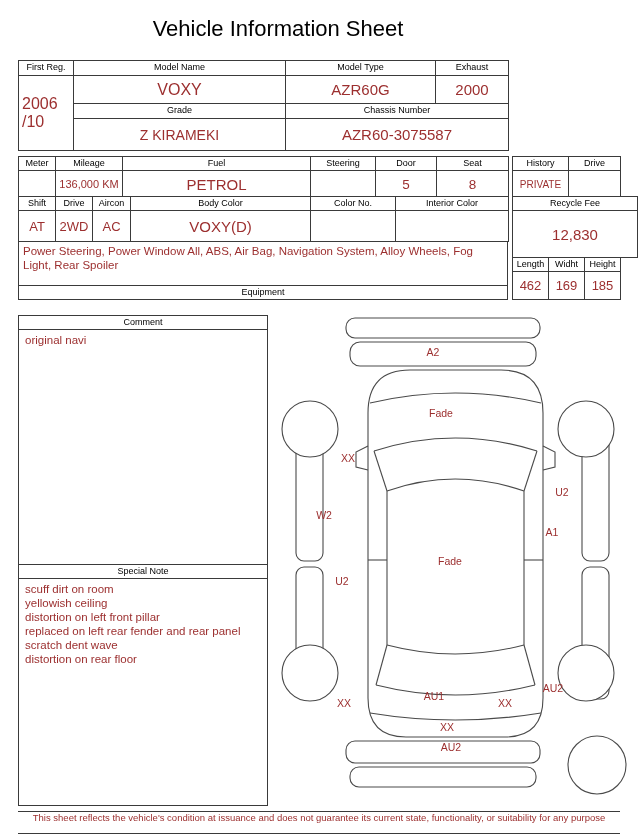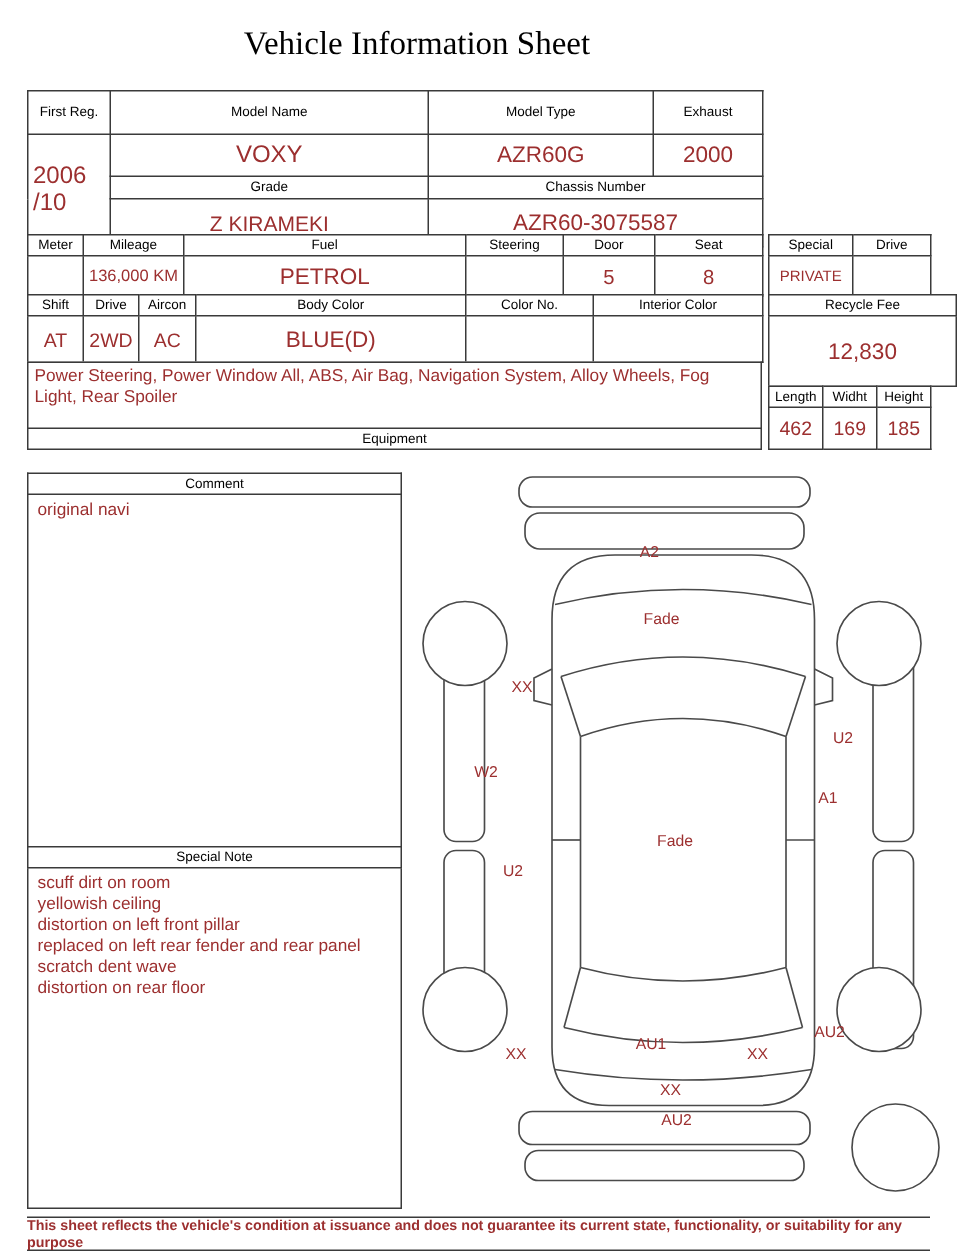--- a/index.html
+++ b/index.html
@@ -1,51 +1,51 @@
 <!DOCTYPE html>
 <html style="--red: #9c2f2f; --line: #3a3a3a;"><head>
 <meta charset="utf-8">
 <style>
   :root { --red:#9c2f2f; --line:#3a3a3a; }
   * { margin:0; padding:0; box-sizing:border-box; }
   html,body { background:#ffffff; }
   body { width:640px; height:835px; font-family:"Liberation Sans",sans-serif; }
   .page { position:relative; width:640px; height:835px; background:#fff; overflow:hidden; }
   .title { position:absolute; top:16px; left:0; width:556px; text-align:center;
-           font-family:Liberation Serif, serif; font-size:22px; color:#000; }
+           font-family:Liberation Sans, sans-serif; font-size:22px; color:#000; }
   table { border-collapse:collapse; table-layout:fixed; position:absolute; background:#fff; }
   td { border:1px solid var(--line); overflow:hidden; text-align:center; vertical-align:middle; padding:0; }
   .lbl { font-size:9px; color:#000; line-height:1.1; font-weight:normal; }
   .val { color:var(--red); }
   .left-top { text-align:left; vertical-align:top; }
   .diagram { position:absolute; left:270px; top:313px; width:365px; height:490px; }
   .dlabel { position:absolute; transform:translate(-50%,-50%); font-size:10.5px;
             color:var(--red); white-space:nowrap; }
   .note-line { font-size:11.5px; color:var(--red); line-height:1.22; text-align:left; }
   .footer { position:absolute; left:18px; top:811px; width:602px; height:23px;
             border-top:1px solid var(--line); border-bottom:1px solid var(--line);
-            display:flex; align-items:center; justify-content:center;font-weight:bold; }
+            display:flex; justify-content:center; }
   .footer span { font-size:9.5px; color:var(--red); }
 </style>
 </head>
 <body>
 
 <div class="page">
 
   <div class="title">Vehicle Information Sheet</div>
 
   <table style="left:18px; top:60px; width:490px;">
     <colgroup>
         <col style="width:55px">
         <col style="width:212px">
         <col style="width:150px">
         <col style="width:73px">
       </colgroup>
     <tbody>
-        <tr style="height:29px">
+        <tr style="height:15px">
       <td class="lbl">First Reg.</td>
       <td class="lbl">Model Name</td>
       <td class="lbl">Model Type</td>
       <td class="lbl">Exhaust</td>
     </tr>
     <tr style="height:28px">
       <td rowspan="3" class="val" style="font-size:16px; text-align:left; padding-left:3px; white-space:pre-line; line-height:1.15;">2006
 /10</td>
       <td class="val" style="font-size:16px;">VOXY</td>
       <td class="val" style="font-size:15px;">AZR60G</td>
@@ -92,21 +92,21 @@
   </tbody>
     </table>
 
   <table style="left:512px; top:156px; width:108px;">
     <colgroup>
         <col style="width:56px">
         <col style="width:52px">
       </colgroup>
     <tbody>
         <tr style="height:14px">
-      <td class="lbl">Special</td>
+      <td class="lbl">History</td>
       <td class="lbl">Drive</td>
     </tr>
     <tr style="height:27px">
       <td class="val" style="font-size:10px;">PRIVATE</td>
       <td class="val"></td>
     </tr>
   </tbody>
     </table>
 
   <table style="left:18px; top:196px; width:490px;">
@@ -124,21 +124,21 @@
       <td class="lbl">Drive</td>
       <td class="lbl">Aircon</td>
       <td class="lbl">Body Color</td>
       <td class="lbl">Color No.</td>
       <td class="lbl">Interior Color</td>
     </tr>
     <tr style="height:31px">
       <td class="val" style="font-size:13px;">AT</td>
       <td class="val" style="font-size:13px;">2WD</td>
       <td class="val" style="font-size:13px;">AC</td>
-      <td class="val" style="font-size:15px;">BLUE(D)</td>
+      <td class="val" style="font-size:15px;">VOXY(D)</td>
       <td class="val"></td>
       <td class="val"></td>
     </tr>
   </tbody>
     </table>
 
   <table style="left:512px; top:196px; width:126px;">
     <tbody>
         <tr style="height:14px">
           <td class="lbl">Recycle Fee</td>
@@ -238,21 +238,21 @@
       <rect x="312" y="254" width="27" height="132" rx="8"></rect>
       <circle cx="40" cy="116" r="28" fill="#fff"></circle>
       <circle cx="316" cy="116" r="28" fill="#fff"></circle>
       <circle cx="40" cy="360" r="28" fill="#fff"></circle>
       <circle cx="316" cy="360" r="28" fill="#fff"></circle>
       <rect x="76" y="428" width="194" height="22" rx="9"></rect>
       <rect x="80" y="454" width="186" height="20" rx="9"></rect>
       <circle cx="327" cy="452" r="29" fill="#fff"></circle>
     </svg>
     <div style="position:absolute; left:0; top:0; width:365px; height:490px;">
-        <span class="dlabel" style="left: 163px; top: 39px; margin-top: 16px;">A2</span>
+        <span class="dlabel" style="left: 163px; top: 39px;">A2</span>
         <span class="dlabel" style="left: 171px; top: 100px;">Fade</span>
         <span class="dlabel" style="left: 78px; top: 145px;">XX</span>
         <span class="dlabel" style="left: 54px; top: 202px;">W2</span>
         <span class="dlabel" style="left: 292px; top: 179px;">U2</span>
         <span class="dlabel" style="left: 282px; top: 219px;">A1</span>
         <span class="dlabel" style="left: 180px; top: 248px;">Fade</span>
         <span class="dlabel" style="left: 72px; top: 268px;">U2</span>
         <span class="dlabel" style="left: 74px; top: 390px;">XX</span>
         <span class="dlabel" style="left: 164px; top: 383px;">AU1</span>
         <span class="dlabel" style="left: 235px; top: 390px;">XX</span>

